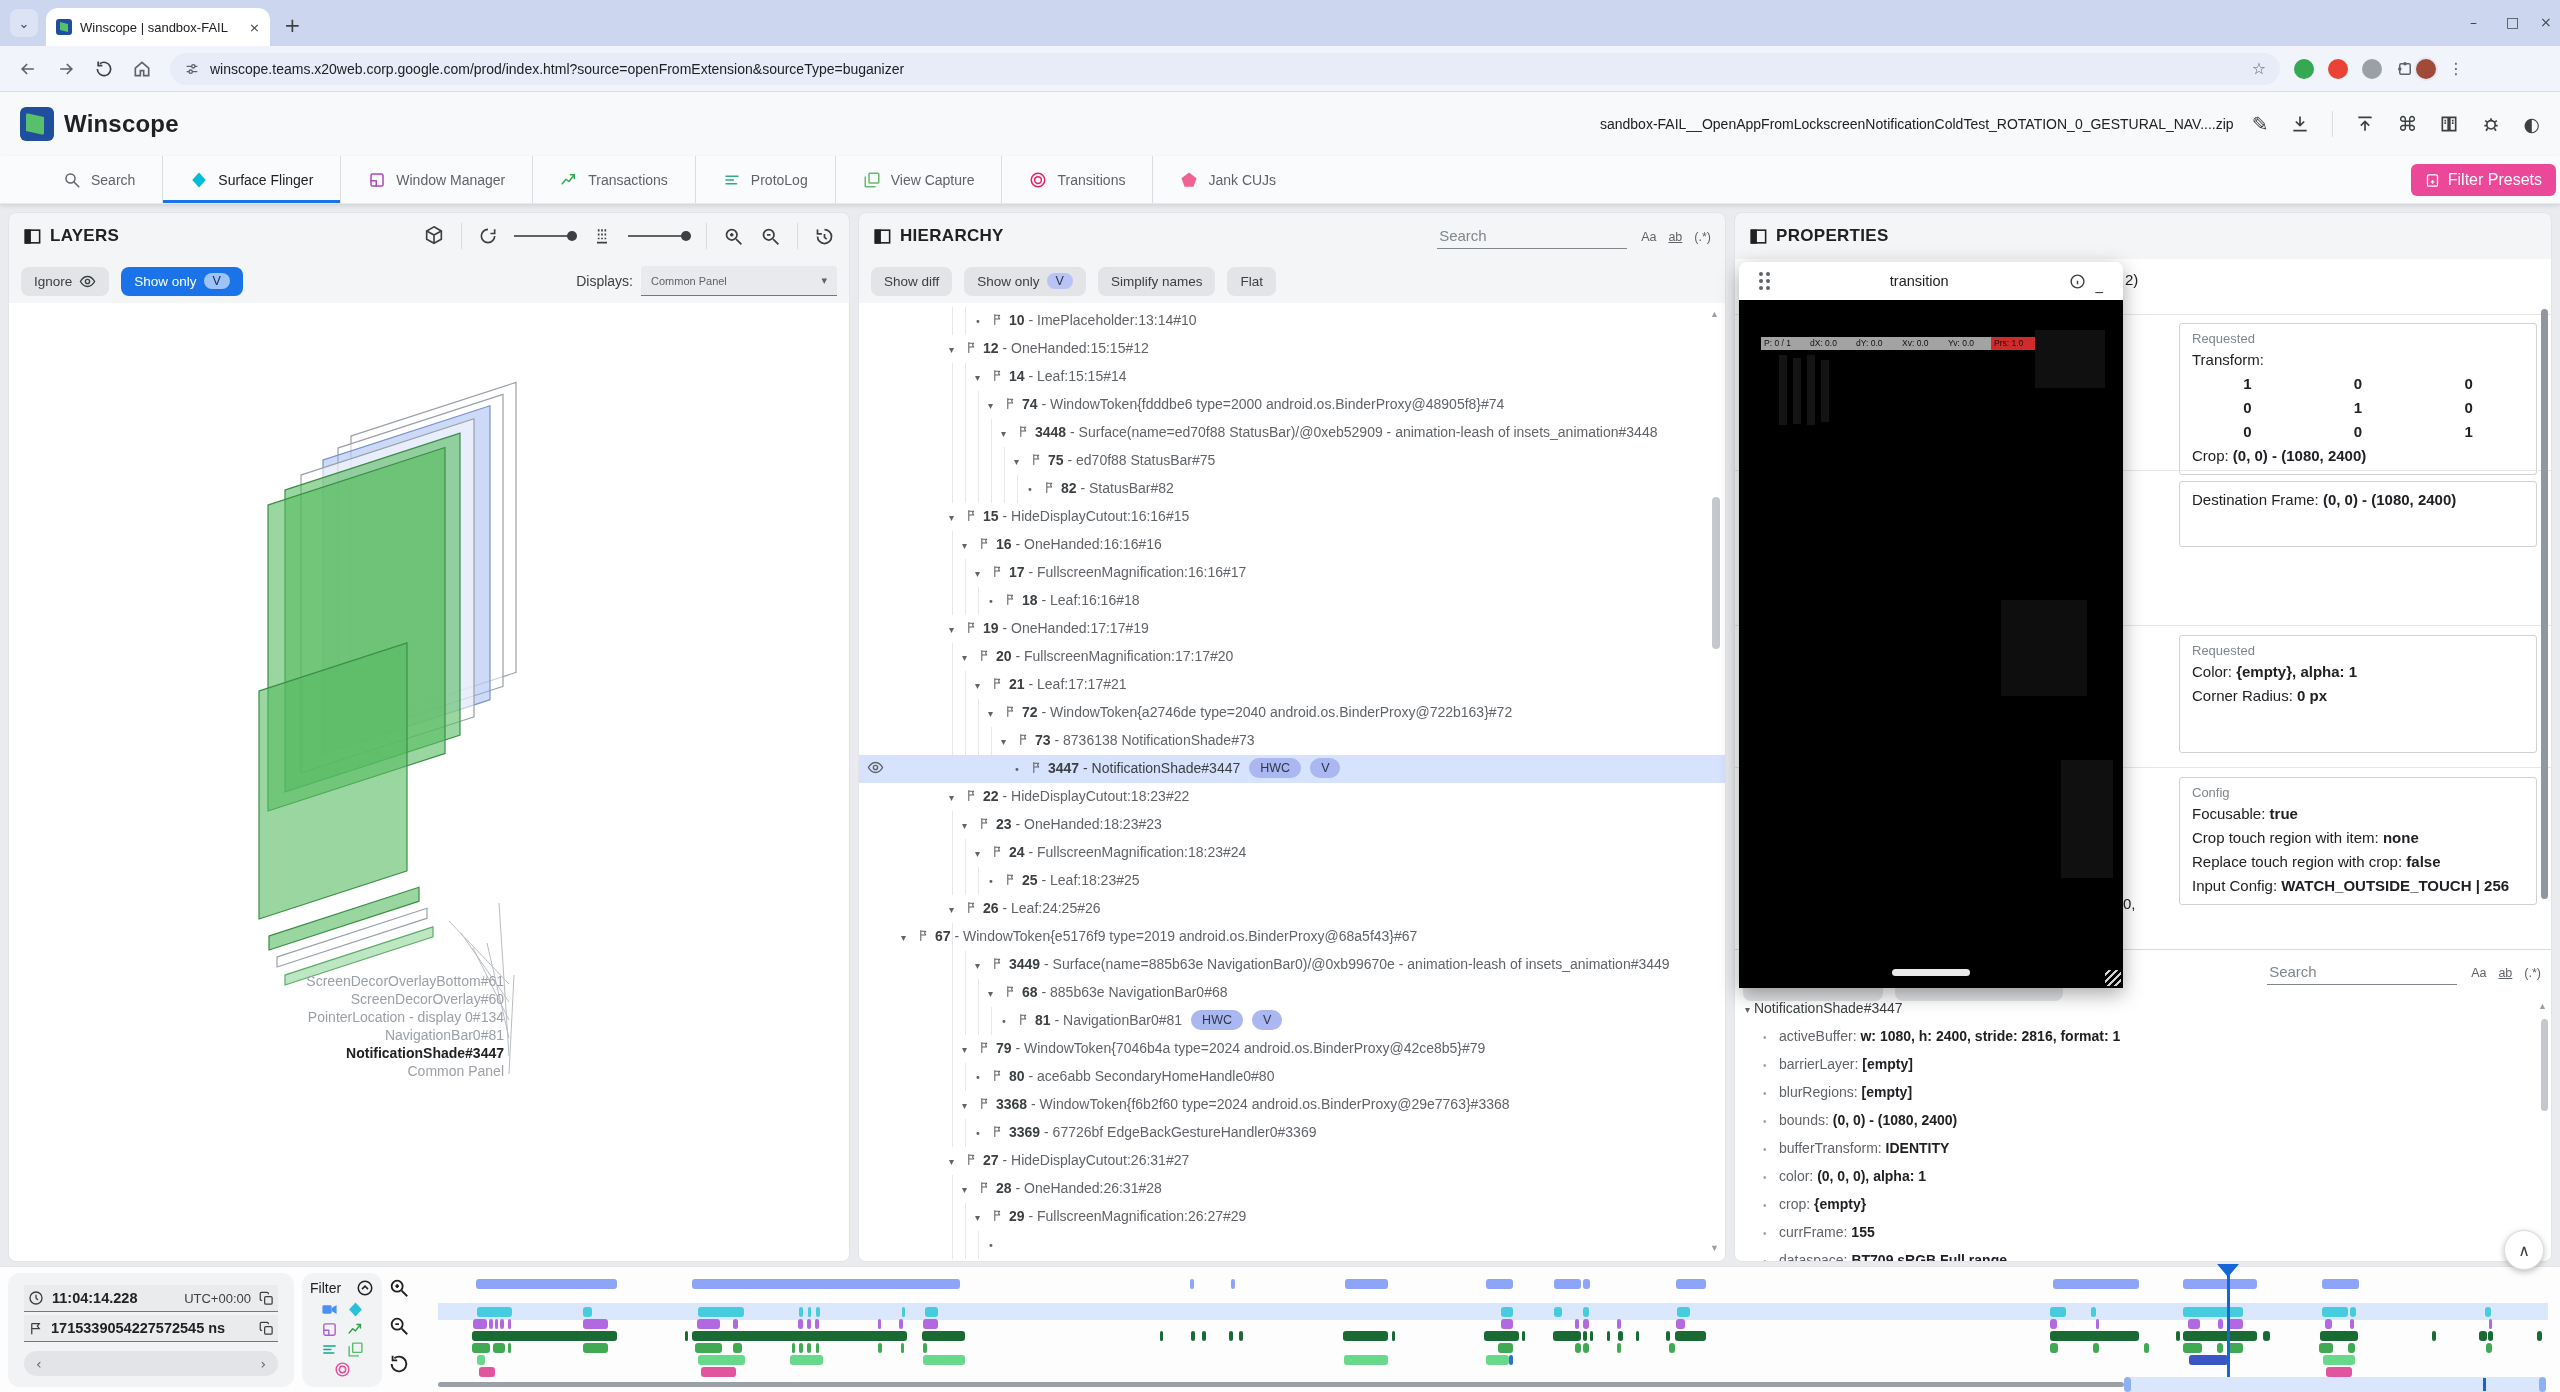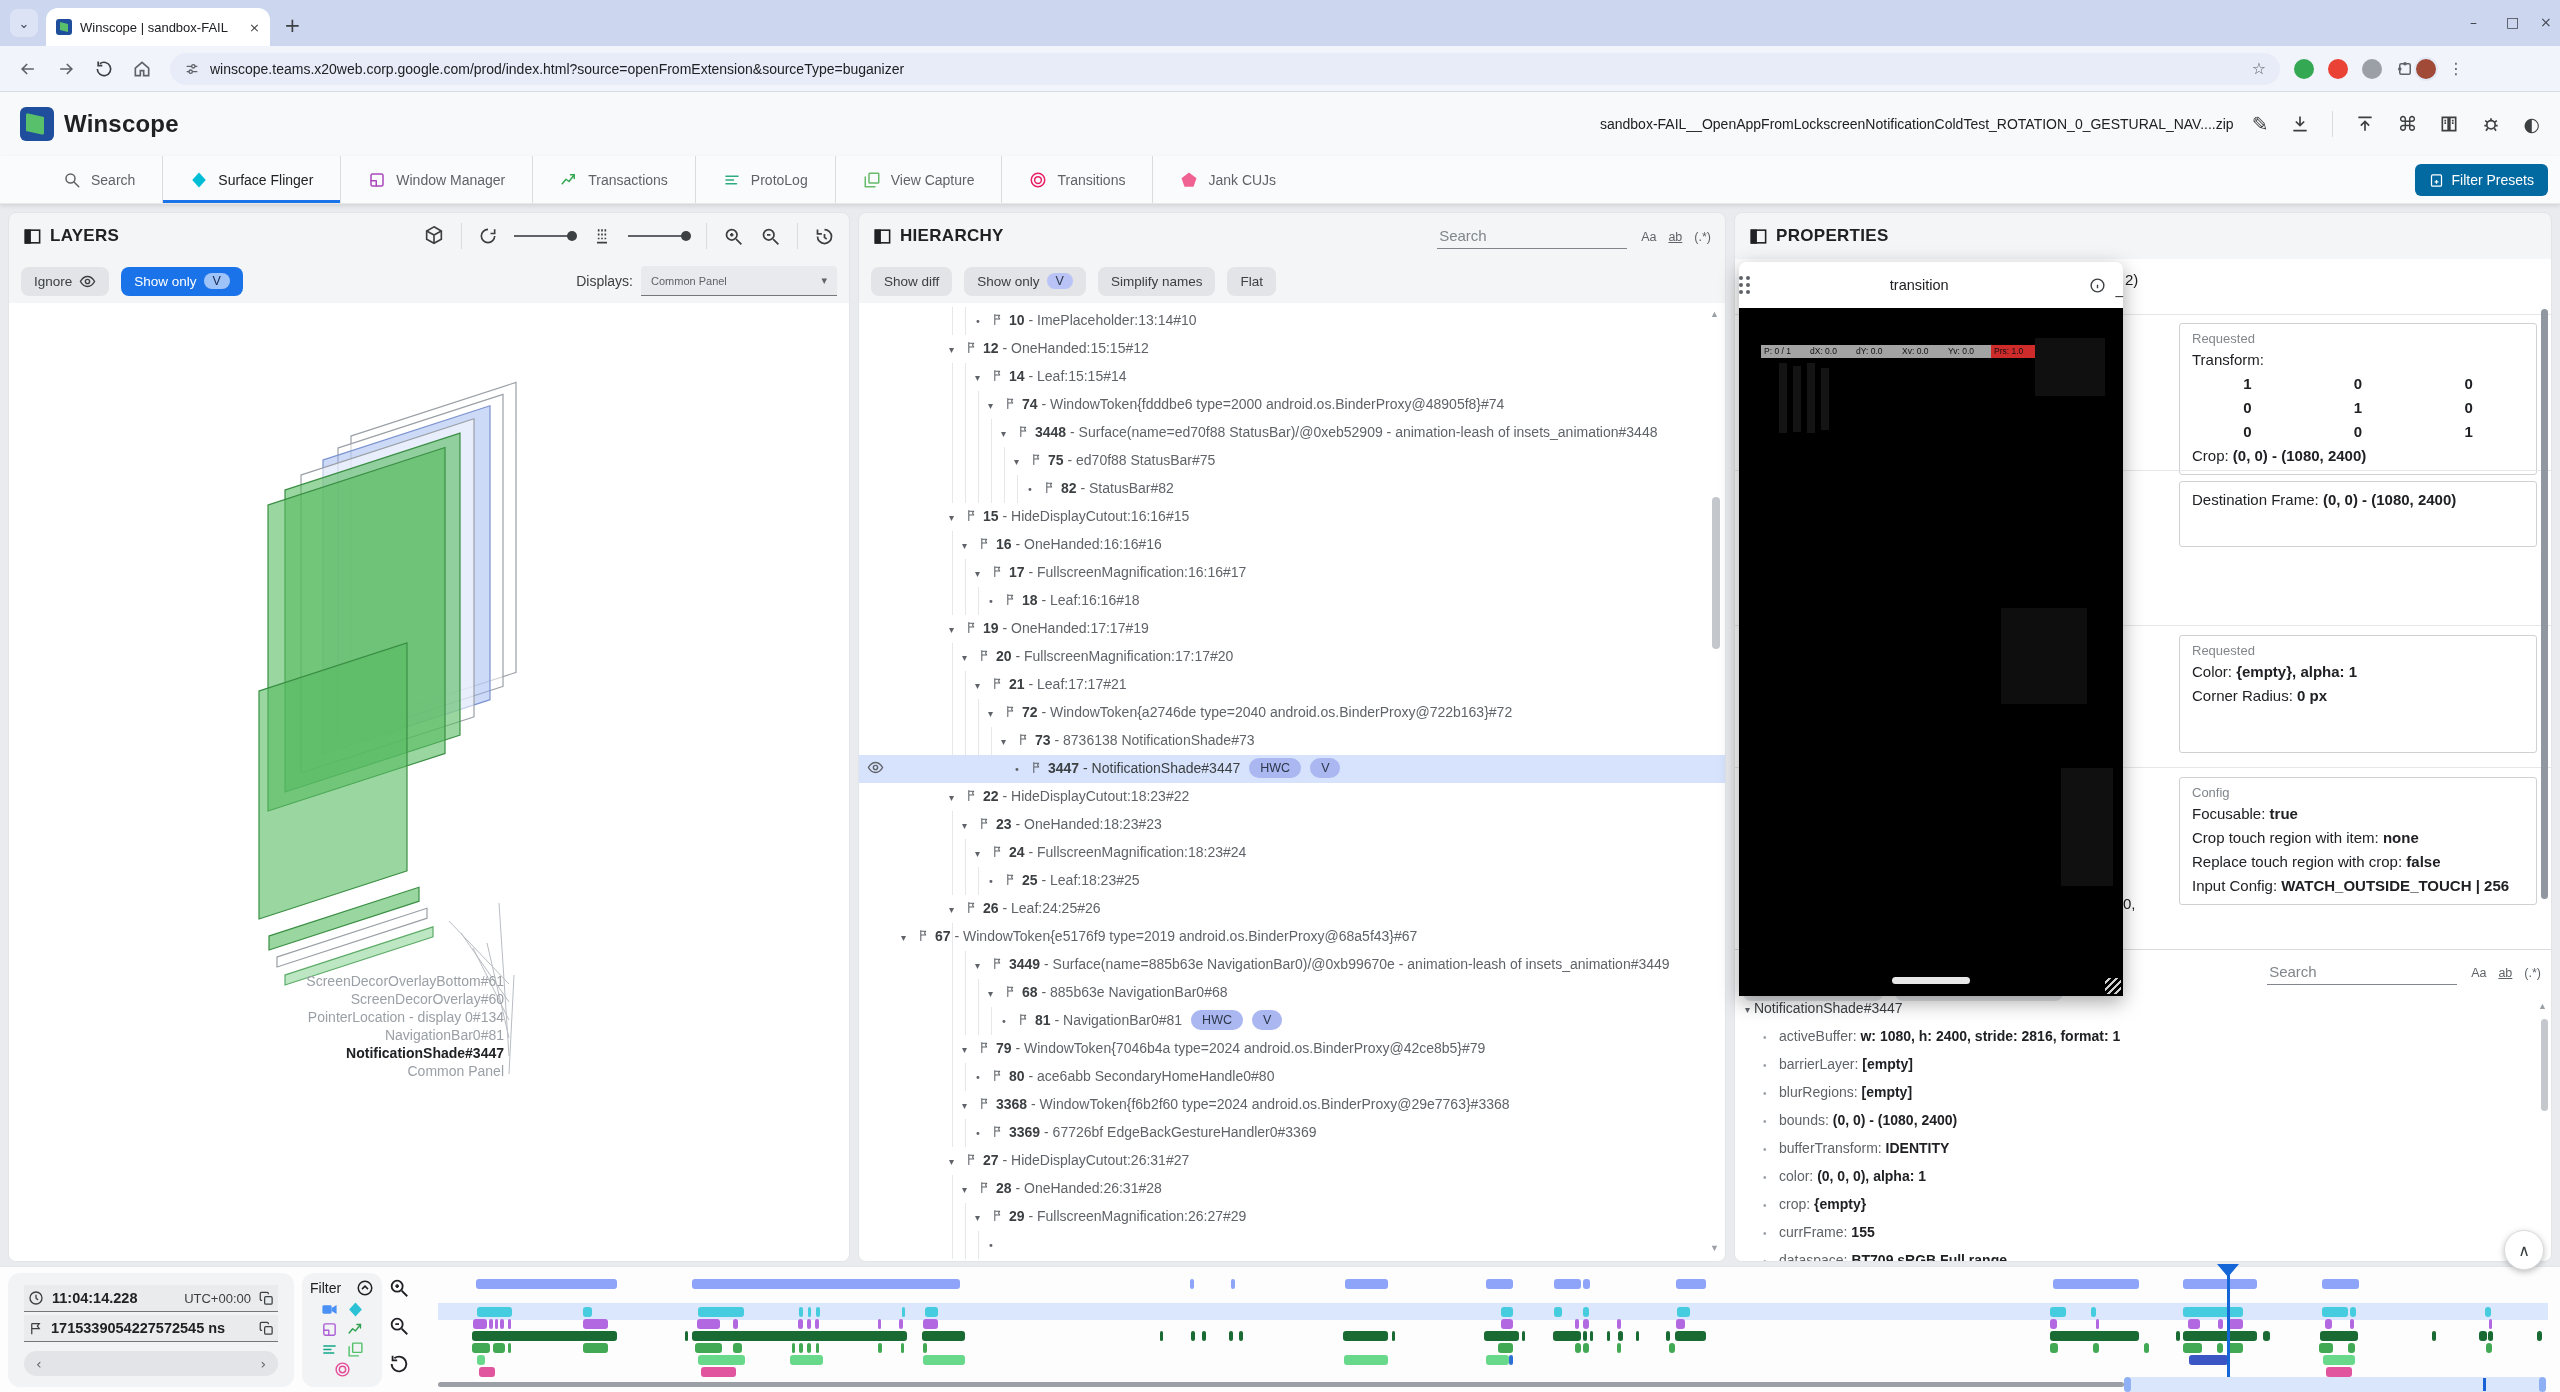--- a/index.html
+++ b/index.html
@@ -40,22 +40,22 @@
   #headicons { display:flex; align-items:center; gap:22px; margin:0 20px 0 18px; color:#3c4043; }
   .hdivider { width:1px; height:26px; background:#dadce0; }
 
   
   #navbar { left:0; top:156px; width:2560px; height:48px; background:#fafbfc; border-bottom:1px solid #e6e8ea;
     box-shadow:0 2px 4px rgba(0,0,0,.10); display:flex; align-items:stretch; padding-left:36px; z-index:5; }
   .navtab { display:flex; align-items:center; gap:10px; padding:0 27px; font-size:14px; color:#5f6368; position:relative; }
   .navtab:not(:first-child) { border-left:1px solid #dadce0; }
   .navtab.active { color:#202124; }
   .navtab.active:after { content:""; position:absolute; left:0; right:0; bottom:0; height:3px; background:#1a73e8; }
-  #filterpresets { position:absolute; right:12px; top:164px; height:32px; background:#0369a1; color:#fff; border-radius:6px;
-    display:flex; align-items:center; gap:8px; padding:0 14px; font-size:14px; z-index:6; }
+  #filterpresets { position:absolute; right:4px; top:164px; height:32px; background:#ec4899; color:#fff; border-radius:6px;
+    display:flex; align-items:center; gap:8px; padding:0 14px; font-size:16px; z-index:6; }
 
   
   .panel { position:absolute; top:212px; height:1050px; background:#f4f5f6; border-radius:8px; border:1px solid #e2e4e7; overflow:hidden; }
   #layers { left:8px;   width:842px; }
   #hierarchy { left:858px; width:868px; }
   #properties { left:1734px; width:818px; }
   .phead { height:46px; display:flex; align-items:center; padding:0 14px; }
   .ptitle { font-size:17px; font-weight:bold; letter-spacing:.3px; margin-left:8px; }
   .chiprow { height:44px; display:flex; align-items:center; gap:12px; padding:0 12px; }
   .chip { height:29px; display:inline-flex; align-items:center; gap:7px; background:#e2e4e7; border-radius:8px;
@@ -105,21 +105,21 @@
   .fragment { position:absolute; font-size:15px; color:#202124; }
   #lowerprops { position:absolute; left:0; top:736px; width:816px; }
   .prow { min-height:26px; line-height:26px; font-size:14px; color:#5f6368; padding-left:44px; }
   .prow b { color:#202124; }
   .prow .dot { color:#9aa0a6; font-size:10px; display:inline-block; width:16px; margin-left:-16px; }
   #proproot { font-size:14px; color:#3c4043; padding-left:10px; line-height:26px; }
   .remnant { position:absolute; background:#e2e4e7; border-radius:8px; height:28px; }
 
   
   #overlay { left:1739px; top:262px; width:384px; z-index:50; box-shadow:0 6px 20px rgba(0,0,0,.35); border-radius:8px 8px 0 0; }
-  #ovhead { height:46px; background:#fff; border-radius:8px 8px 0 0; display:flex; align-items:center; padding:0 0; }
+  #ovhead { height:38px; background:#fff; border-radius:8px 8px 0 0; display:flex; align-items:center; padding:0 20px; }
   #ovtitle { flex:1; text-align:center; font-size:14.5px; color:#202124; }
   #ovscreen { position:relative; width:384px; height:688px; background:#000; overflow:hidden; }
   #pbar { position:absolute; left:22px; top:37px; display:flex; }
   #pbar div { width:46px; font-size:8.5px; line-height:13px; padding-left:3px; color:#111; white-space:nowrap; overflow:hidden; }
   #pbar .gray { background:#a3a3a3; } #pbar .red { background:#cf2b2b; }
   .ghost { position:absolute; background:#141414; }
   #homebar { position:absolute; left:153px; bottom:12px; width:78px; height:7px; background:#e8e8e8; border-radius:4px; }
   #resize { position:absolute; right:2px; bottom:2px; width:16px; height:16px;
     background:repeating-linear-gradient(-45deg, transparent 0 3px, #cfcfcf 3px 5px); }
   #dragdots { display:grid; grid-template-columns:4px 4px; gap:3px; }

